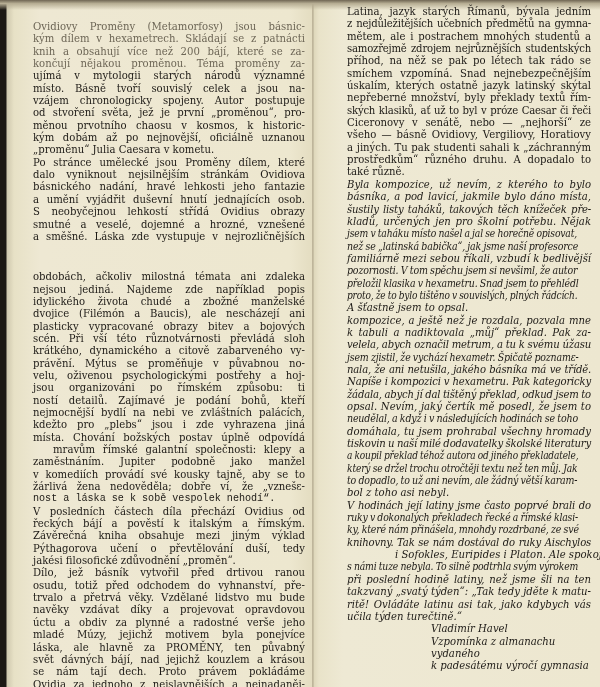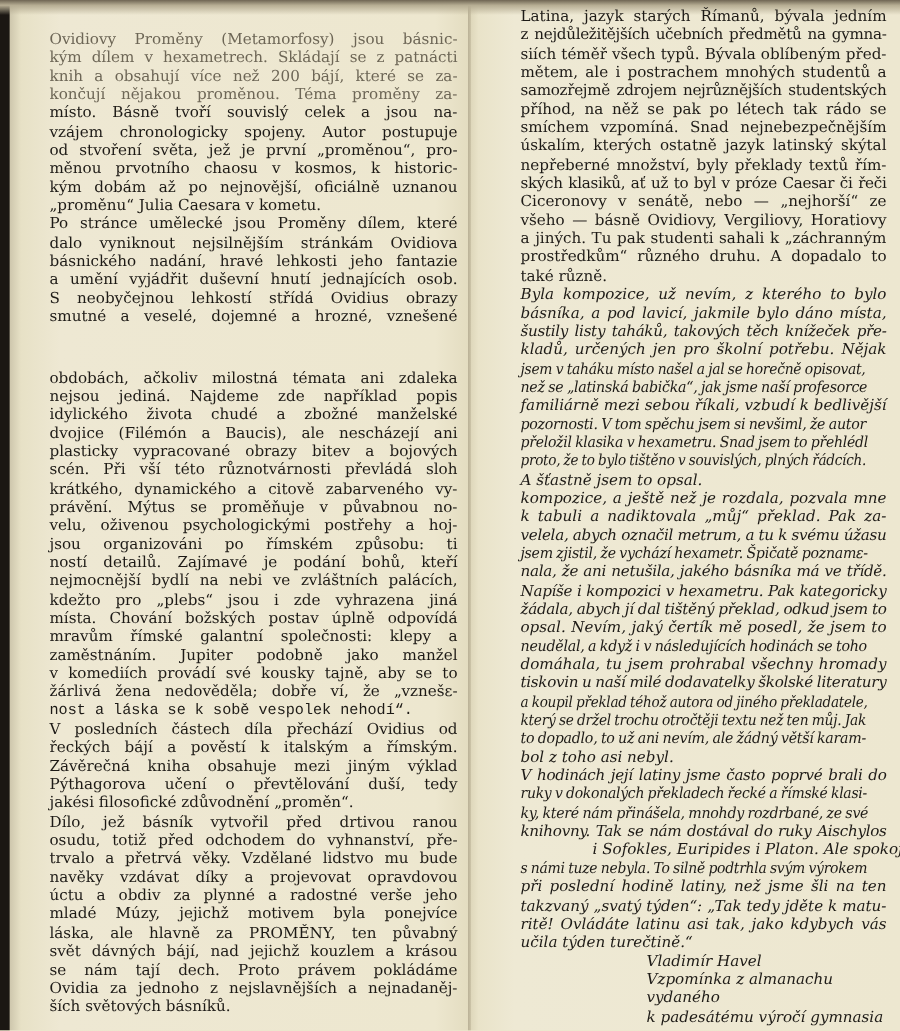--- a/index.html
+++ b/index.html
@@ -48,49 +48,51 @@
 <div class="page page-right"></div>
 <div class="fold"></div>
 <div class="top-shadow"></div>
 
 <div class="col col-left">
   <p>
     <span class="line faded" style="display: block;">Ovidiovy Proměny (Metamorfosy) jsou básnic-</span>
     <span class="line faded" style="display: block;">kým dílem v hexametrech. Skládají se z patnácti</span>
     <span class="line faded" style="display: block;">knih a obsahují více než 200 bájí, které se za-</span>
     <span class="line faded" style="display: block;">končují nějakou proměnou. Téma proměny za-</span>
+    <span class="line" style="display: block;">ujímá v mytologii starých národů významné</span>
     <span class="line" style="display: block;">místo. Básně tvoří souvislý celek a jsou na-</span>
     <span class="line" style="display: block;">vzájem chronologicky spojeny. Autor postupuje</span>
     <span class="line" style="display: block;">od stvoření světa, jež je první „proměnou“, pro-</span>
     <span class="line" style="display: block;">měnou prvotního chaosu v kosmos, k historic-</span>
     <span class="line" style="display: block;">kým dobám až po nejnovější, oficiálně uznanou</span>
     <span class="line last" style="display: block;">„proměnu“ Julia Caesara v kometu.</span>
   </p>
   <p>
     <span class="line" style="display: block;">Po stránce umělecké jsou Proměny dílem, které</span>
     <span class="line" style="display: block;">dalo vyniknout nejsilnějším stránkám Ovidiova</span>
     <span class="line" style="display: block;">básnického nadání, hravé lehkosti jeho fantazie</span>
     <span class="line" style="display: block;">a umění vyjádřit duševní hnutí jednajících osob.</span>
     <span class="line" style="display: block;">S neobyčejnou lehkostí střídá Ovidius obrazy</span>
     <span class="line" style="display: block;">smutné a veselé, dojemné a hrozné, vznešené</span>
+    <span class="line" style="display: block;">a směšné. Láska zde vystupuje v nejrozličnějších</span>
     <span class="line" style="display: block; margin-top: 28px;">obdobách, ačkoliv milostná témata ani zdaleka</span>
     <span class="line" style="display: block;">nejsou jediná. Najdeme zde například popis</span>
     <span class="line" style="display: block;">idylického života chudé a zbožné manželské</span>
     <span class="line" style="display: block;">dvojice (Filémón a Baucis), ale nescházejí ani</span>
     <span class="line" style="display: block;">plasticky vypracované obrazy bitev a bojových</span>
     <span class="line" style="display: block;">scén. Při vší této různotvárnosti převládá sloh</span>
     <span class="line" style="display: block;">krátkého, dynamického a citově zabarveného vy-</span>
     <span class="line" style="display: block;">právění. Mýtus se proměňuje v půvabnou no-</span>
     <span class="line" style="display: block;">velu, oživenou psychologickými postřehy a hoj-</span>
     <span class="line" style="display: block;">jsou organizováni po římském způsobu: ti</span>
     <span class="line" style="display: block;">ností detailů. Zajímavé je podání bohů, kteří</span>
     <span class="line" style="display: block;">nejmocnější bydlí na nebi ve zvláštních palácích,</span>
     <span class="line" style="display: block;">kdežto pro „plebs“ jsou i zde vyhrazena jiná</span>
     <span class="line" style="display: block;">místa. Chování božských postav úplně odpovídá</span>
-    <span class="line" style="display: block;">mravům římské galantní společnosti: klepy a</span>
+    <span class="line" style="display: block; margin-left: 20px;">mravům římské galantní společnosti: klepy a</span>
     <span class="line" style="display: block;">zaměstnáním. Jupiter podobně jako manžel</span>
     <span class="line" style="display: block;">v komediích provádí své kousky tajně, aby se to</span>
     <span class="line" style="display: block;">žárlivá žena nedověděla; dobře ví, že „vznešε-</span>
     <span class="line last" style="display: block; font-family: Liberation Mono, monospace;">nost a láska se k sobě vespolek nehodí“.</span>
   </p>
   <p>
     <span class="line" style="display: block;">V posledních částech díla přechází Ovidius od</span>
     <span class="line" style="display: block;">řeckých bájí a pověstí k italským a římským.</span>
     <span class="line" style="display: block;">Závěrečná kniha obsahuje mezi jiným výklad</span>
     <span class="line" style="display: block;">Pýthagorova učení o převtělování duší, tedy</span>
@@ -108,21 +110,20 @@
     <span class="line" style="display: block;">se nám tají dech. Proto právem pokládáme</span>
     <span class="line" style="display: block;">Ovidia za jednoho z nejslavnějších a nejnadaněj-</span>
     <span class="line last" style="display: block;">ších světových básníků.</span>
   </p>
 </div>
 
 <div class="col col-right">
   <p>
     <span class="line" style="display: block;">Latina, jazyk starých Římanů, bývala jedním</span>
     <span class="line" style="display: block; letter-spacing: -0.2px; word-spacing: -0.5px;">z nejdůležitějších učebních předmětů na gymna-</span>
-    <span class="line" style="display: block;">siích téměř všech typů. Bývala oblíbeným před-</span>
     <span class="line" style="display: block;">mětem, ale i postrachem mnohých studentů a</span>
     <span class="line" style="display: block; letter-spacing: -0.2px; word-spacing: -0.5px;">samozřejmě zdrojem nejrůznějších studentských</span>
     <span class="line" style="display: block;">příhod, na něž se pak po létech tak rádo se</span>
     <span class="line" style="display: block;">smíchem vzpomíná. Snad nejnebezpečnějším</span>
     <span class="line" style="display: block;">úskalím, kterých ostatně jazyk latinský skýtal</span>
     <span class="line" style="display: block;">nepřeberné množství, byly překlady textů řím-</span>
     <span class="line" style="display: block; letter-spacing: -0.2px; word-spacing: -0.5px;">ských klasiků, ať už to byl v próze Caesar či řeči</span>
     <span class="line" style="display: block;">Ciceronovy v senátě, nebo — „nejhorší“ ze</span>
     <span class="line" style="display: block;">všeho — básně Ovidiovy, Vergiliovy, Horatiovy</span>
     <span class="line" style="display: block;">a jiných. Tu pak studenti sahali k „záchranným</span>

